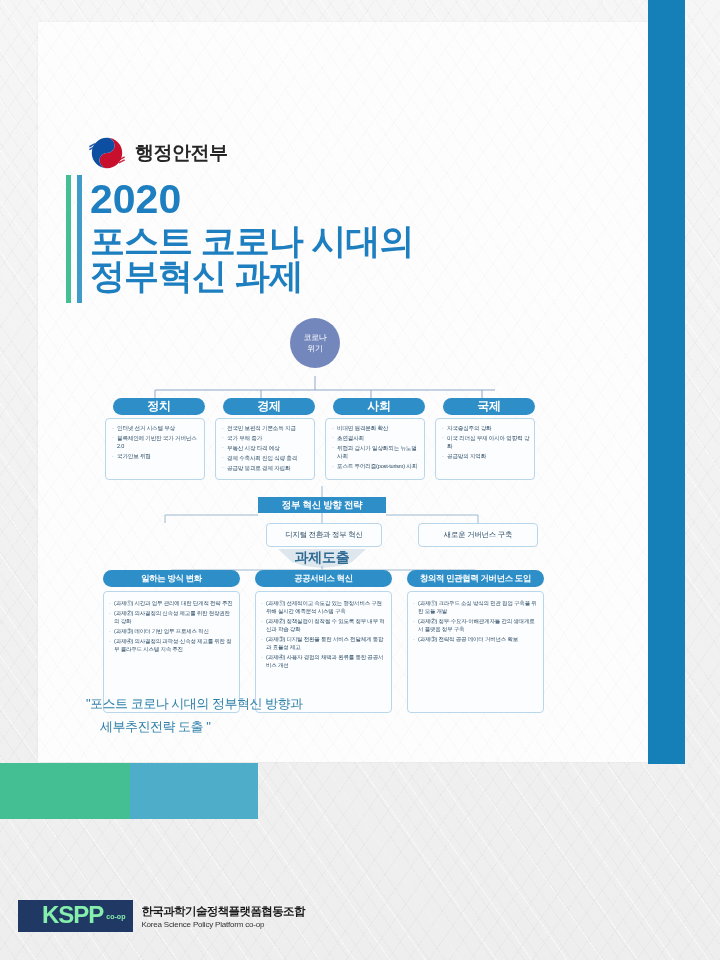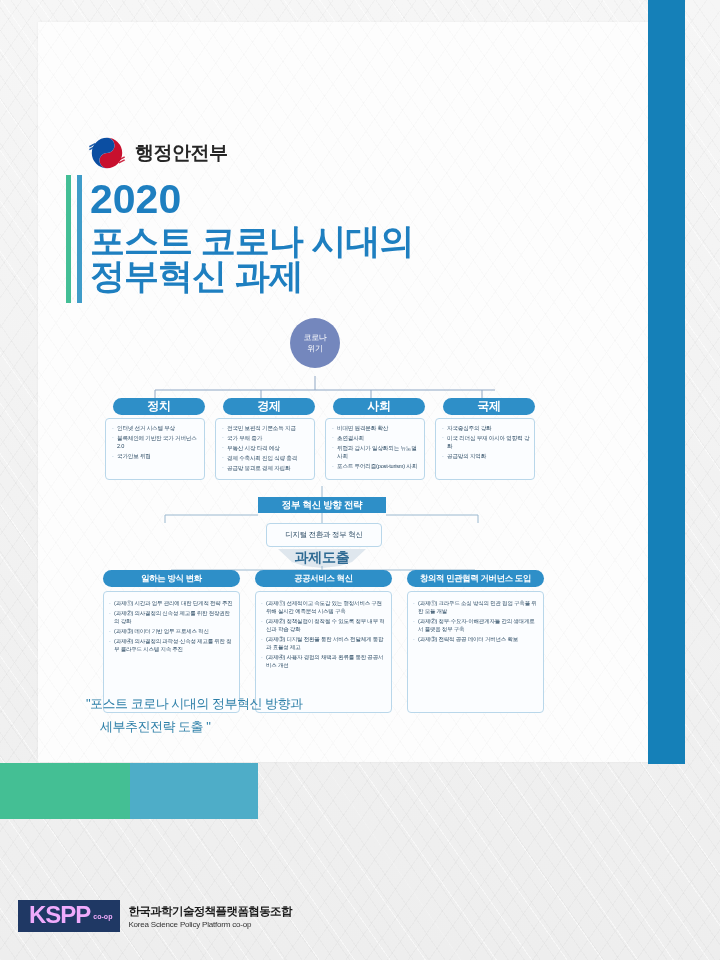--- a/index.html
+++ b/index.html
@@ -138,22 +138,22 @@
   .fbar{ position:absolute; top:763px; height:56px; }
   .fbar.green{ left:0; width:130px; background:#44bf94; }
   .fbar.lblue{ left:130px; width:128px; background:#4eadc8; }
   .fbar.dblue{ left:258px; width:427px; background:#0b7bb5;
     display:flex; align-items:center; justify-content:flex-start; }
   .presenter{ color:#fff; font-size:15px; letter-spacing:-.3px; margin-left:68px; }
 
   
   .kspp{ position:absolute; left:18px; top:900px; display:flex; align-items:center; }
   .kspp-mark{
-    background:#1f3864; color:#f0abfc; font-size:24px; font-weight:bold;
-    padding:2px 8px 2px 11px; letter-spacing:-1px; display:flex; align-items:flex-start;
+    background:#1f3864; color:#86efac; font-size:24px; font-weight:bold;
+    padding:2px 8px 2px 24px; letter-spacing:-1px; display:flex; align-items:flex-start;
     font-family:"Liberation Sans", sans-serif; line-height:26px;
   }
   .kspp-coop{ font-size:7px; font-weight:bold; margin-left:3px; margin-top:2px; letter-spacing:0; }
   .kspp-text{ margin-left:8px; }
   .kspp-kr{ font-size:11.5px; font-weight:bold; color:#1a1a1a; letter-spacing:-.6px; }
   .kspp-en{ font-size:8px; color:#333; letter-spacing:-.2px; margin-top:1px; }
 </style>
 </head>
 <body>
 
@@ -282,20 +282,23 @@
         <li>공급망의 지역화</li>
       </ul>
     </div>
   </div>
 
   <div class="strategy-title">정부 혁신 방향 전략</div>
 
   <div class="strat" style="left:266px; width:116px">
     <span>디지털 전환과 정부 혁신</span>
   </div>
+  <div class="strat" style="left:418px; width:120px">
+    <span>새로운 거버넌스 구축</span>
+  </div>
 
   <div class="arrow-label">과제도출</div>
 
   <div class="taskrow">
 
     <div class="task" style="left:0px">
       <div class="task-head">일하는 방식 변화</div>
       <ul class="task-body">
         <li>(과제①) 시간과 업무 관리에 대한 단계적 전략 추진</li>
         <li>(과제②) 의사결정의 신속성 제고를 위한 현장권한의 강화</li>

